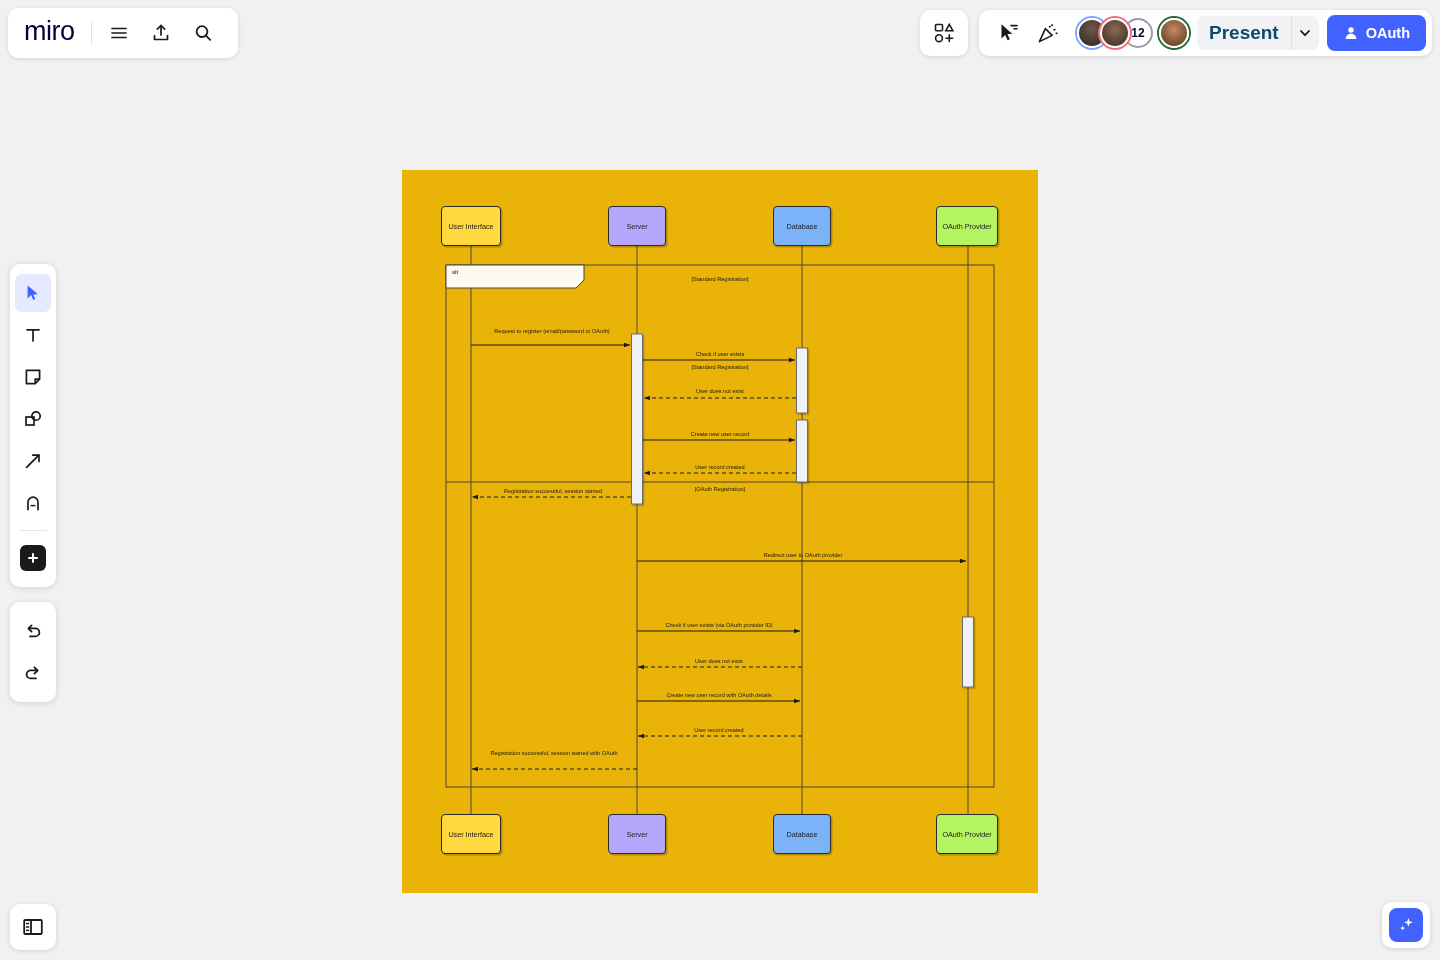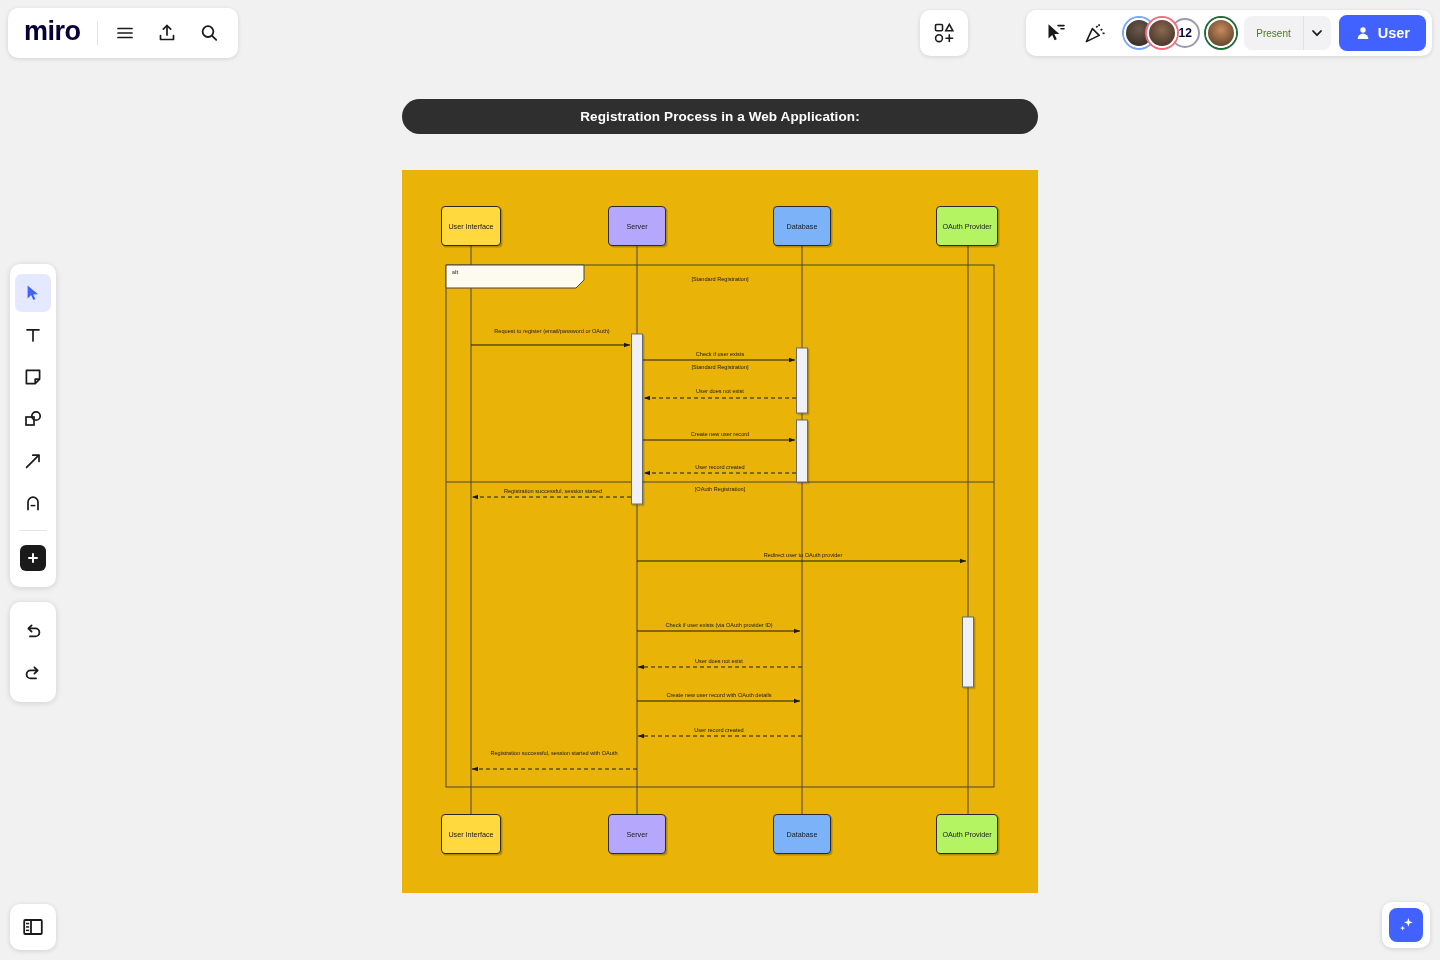--- a/index.html
+++ b/index.html
@@ -14,21 +14,21 @@
   
   .tl-bar {
     position: absolute; left: 8px; top: 8px;
     height: 50px; width: 230px;
     background: #fff; border-radius: 10px;
     box-shadow: 0 1px 4px rgba(0,0,0,.13);
     display: flex; align-items: center; gap: 4px;
     padding: 0 10px;
   }
   .miro-logo {
-    font-size: 27px; font-weight: 700; letter-spacing: -.5px;
+    font-size: 27px; font-weight: 400; letter-spacing: -.5px;
     color: #050038; padding: 0 8px 4px 6px; line-height: 1;
   }
   .divider-v { width: 1px; height: 24px; background: #e2e2e6; margin: 0 4px; }
   .ic-btn {
     width: 38px; height: 38px; border-radius: 8px;
     display: flex; align-items: center; justify-content: center;
     cursor: pointer; background: transparent; border: none;
   }
 
   
@@ -57,21 +57,21 @@
     display: flex; align-items: center; justify-content: center;
     font-size: 12px; font-weight: 700; color: #050038; margin-left: -7px;
     cursor: pointer;
   }
   .av-gap { width: 6px; }
   .present-grp {
     display: flex; align-items: center; background: #f2f2f4;
     border-radius: 8px; height: 34px; margin-right: 6px;
   }
   .present-lbl {
-    font-size: 10px; font-weight: 400; color: #4d7c0f;
+    font-size: 19px; font-weight: 700; color: #0c4a6e;
     padding: 0 12px; cursor: pointer;
   }
   .present-caret {
     width: 28px; height: 34px; display: flex; align-items: center;
     justify-content: center; cursor: pointer;
     border-left: 1px solid #e2e2e6;
   }
   .share-btn {
     display: flex; align-items: center; gap: 7px;
     background: #4262ff; color: #fff; border: none;
@@ -254,21 +254,21 @@
 
     <button class="share-btn">
       <span style="display:flex">
         <svg width="16" height="16" viewBox="0 0 16 16">
             <g fill="#fff">
               <circle cx="8" cy="5" r="2.7"></circle>
               <path d="M2.6 14 a5.4 5.4 0 0 1 10.8 0 Z"></path>
             </g>
           </svg>
       </span>
-      <span>User</span>
+      <span>OAuth</span>
     </button>
   </div>
 
   <div class="rail">
     <div class="rail-ic active">
       <svg width="20" height="20" viewBox="0 0 20 20">
           <path d="M4.6 2.4 L4.6 15.4 L8.1 12.1 L10.3 17 L12.4 16.1 L10.2 11.4 L15 11.2 Z" fill="#4262ff"></path>
         </svg>
     </div>
     <div class="rail-ic">
@@ -357,21 +357,20 @@
     <div class="ai-inner">
       <svg width="20" height="20" viewBox="0 0 20 20">
           <g fill="#fff">
             <path d="M12.4 3 L13.5 6.3 L16.8 7.4 L13.5 8.5 L12.4 11.8 L11.3 8.5 L8 7.4 L11.3 6.3 Z"></path>
             <path d="M6.6 10.4 L7.3 12.4 L9.3 13.1 L7.3 13.8 L6.6 15.8 L5.9 13.8 L3.9 13.1 L5.9 12.4 Z"></path>
           </g>
         </svg>
     </div>
   </div>
 
-  <div class="title-pill">Registration Process in a Web Application:</div>
 
   <div class="canvas">
     <div class="seq">
       <svg width="636" height="723" viewBox="0 0 636 723">
         <defs>
           <marker id="ah" markerWidth="7" markerHeight="7" refX="6.4" refY="3" orient="auto">
             <path d="M0,0.5 L6.5,3 L0,5.5 Z" fill="#1a1a1a"></path>
           </marker>
           <filter id="bsh" x="-20%" y="-20%" width="160%" height="160%">
             <feDropShadow dx="1.4" dy="1.4" stdDeviation="0" flood-color="#000" flood-opacity=".22"></feDropShadow>

